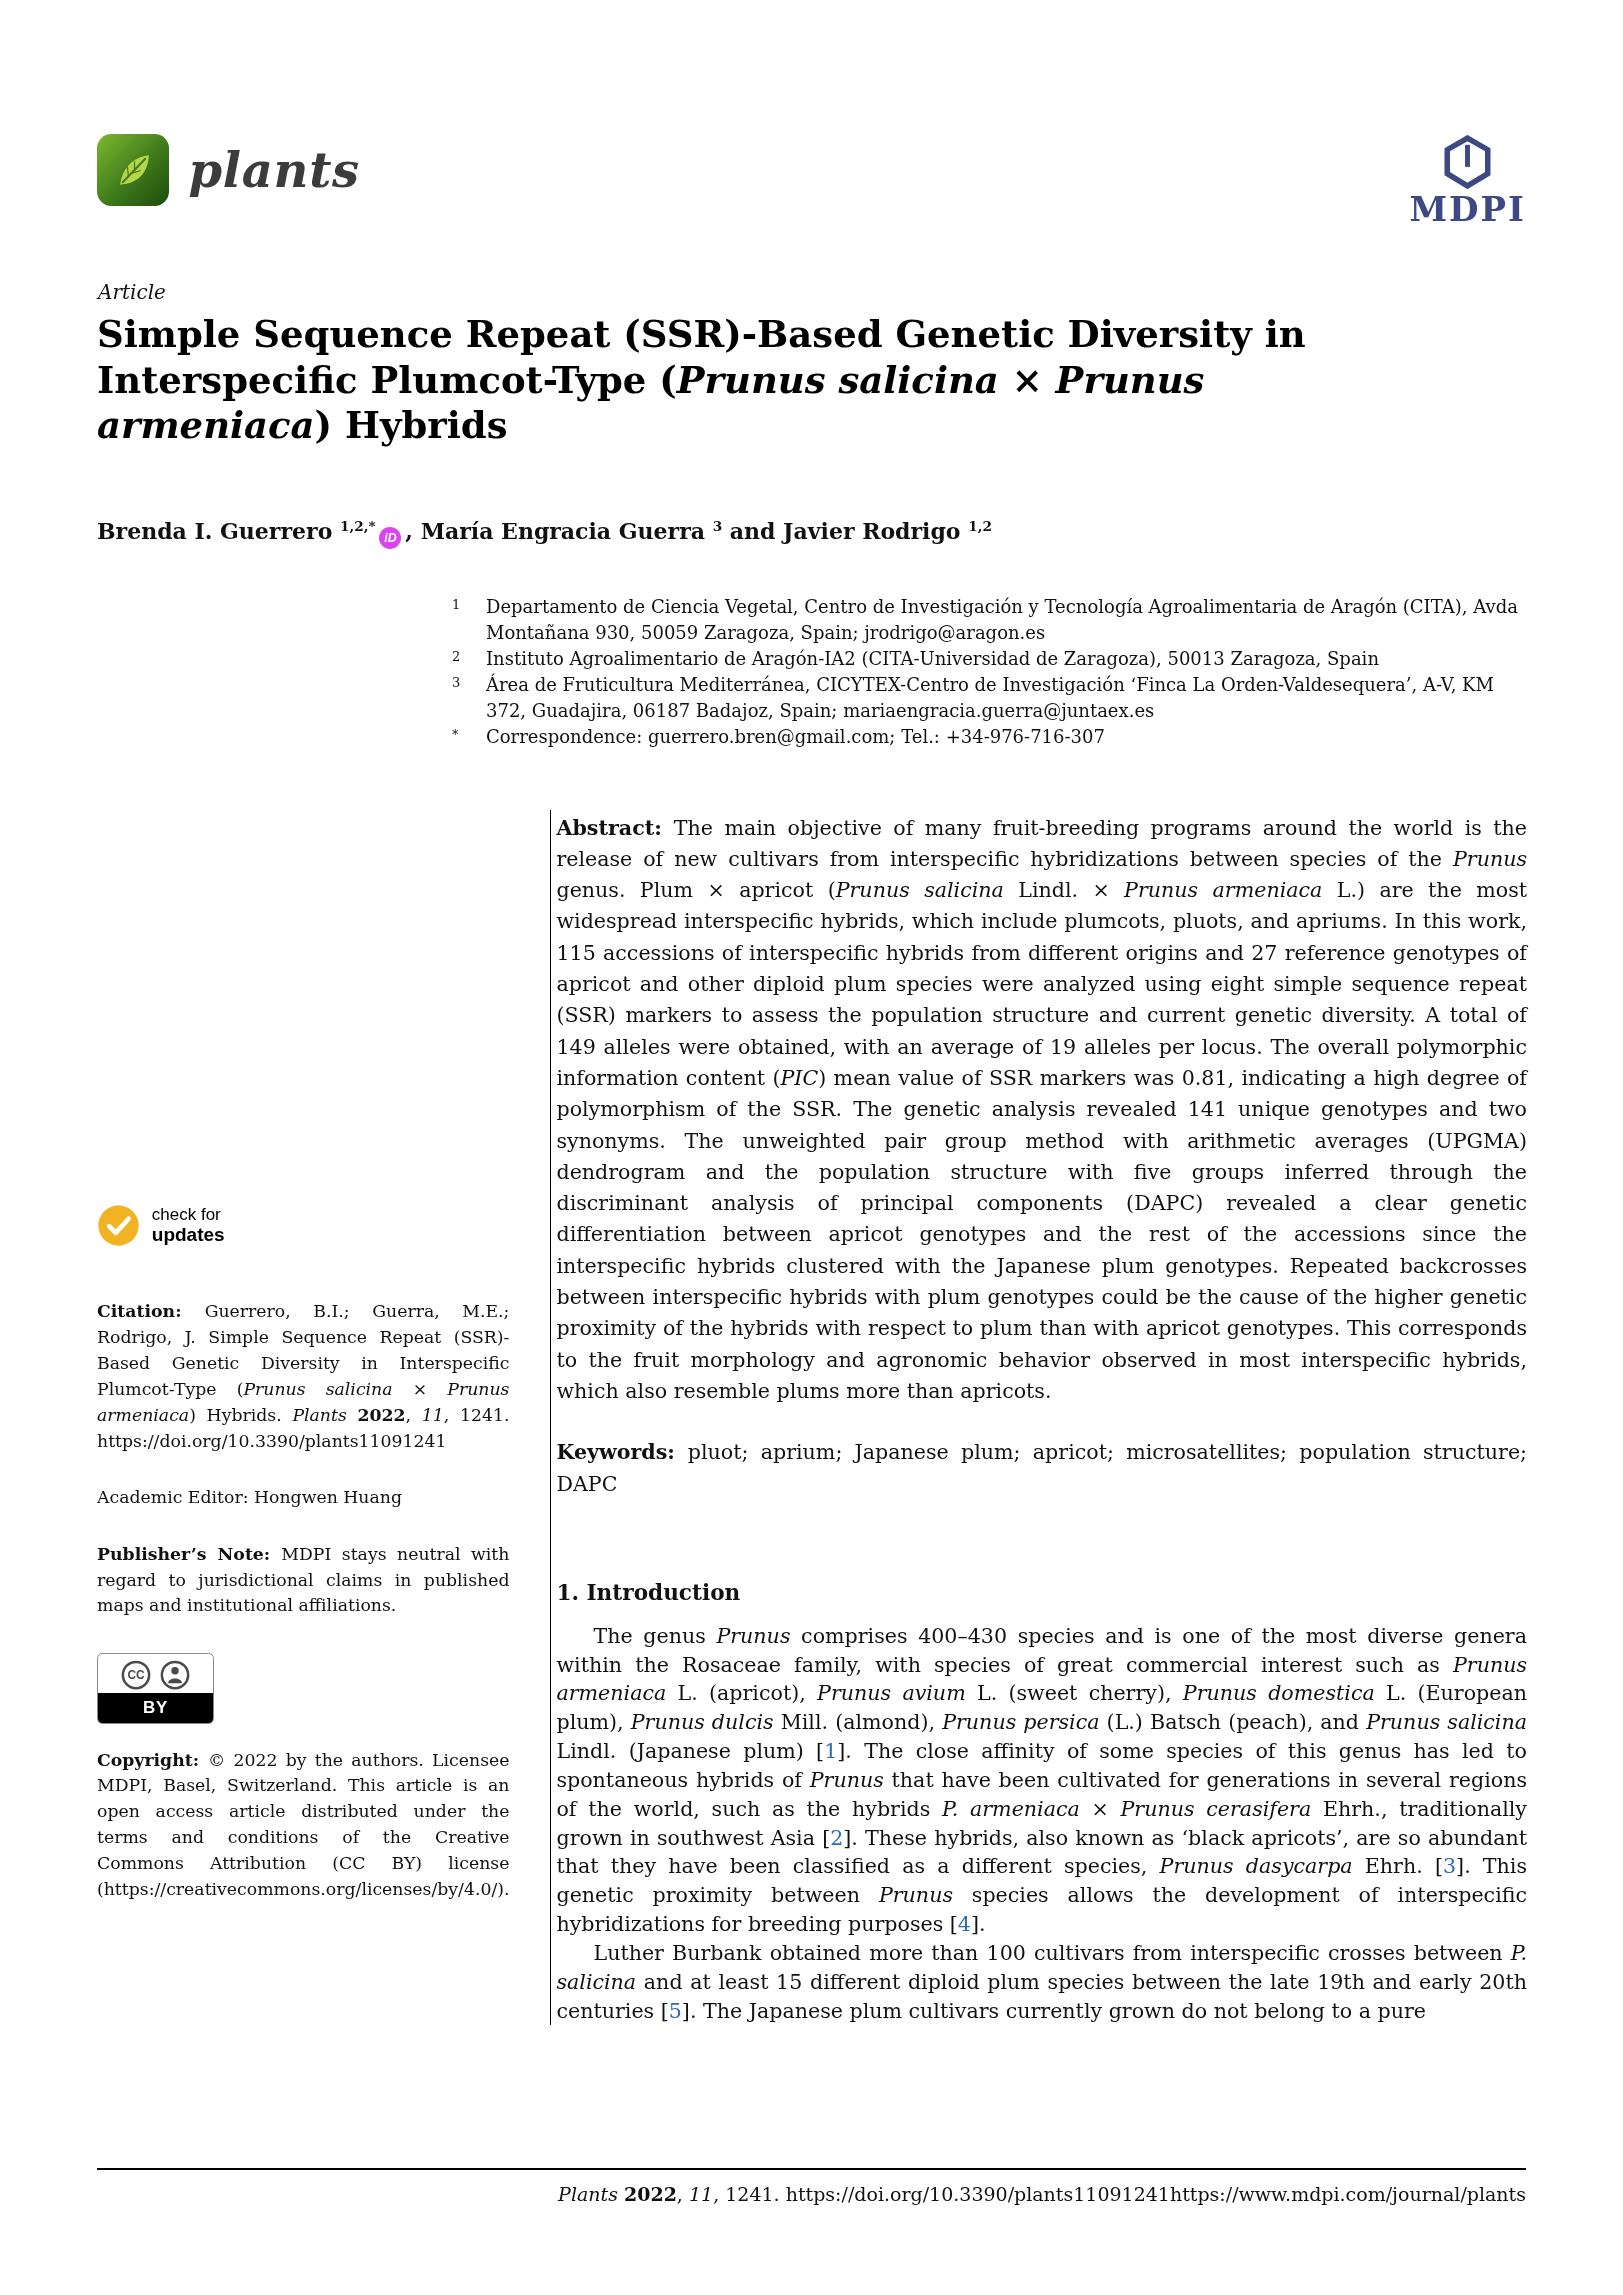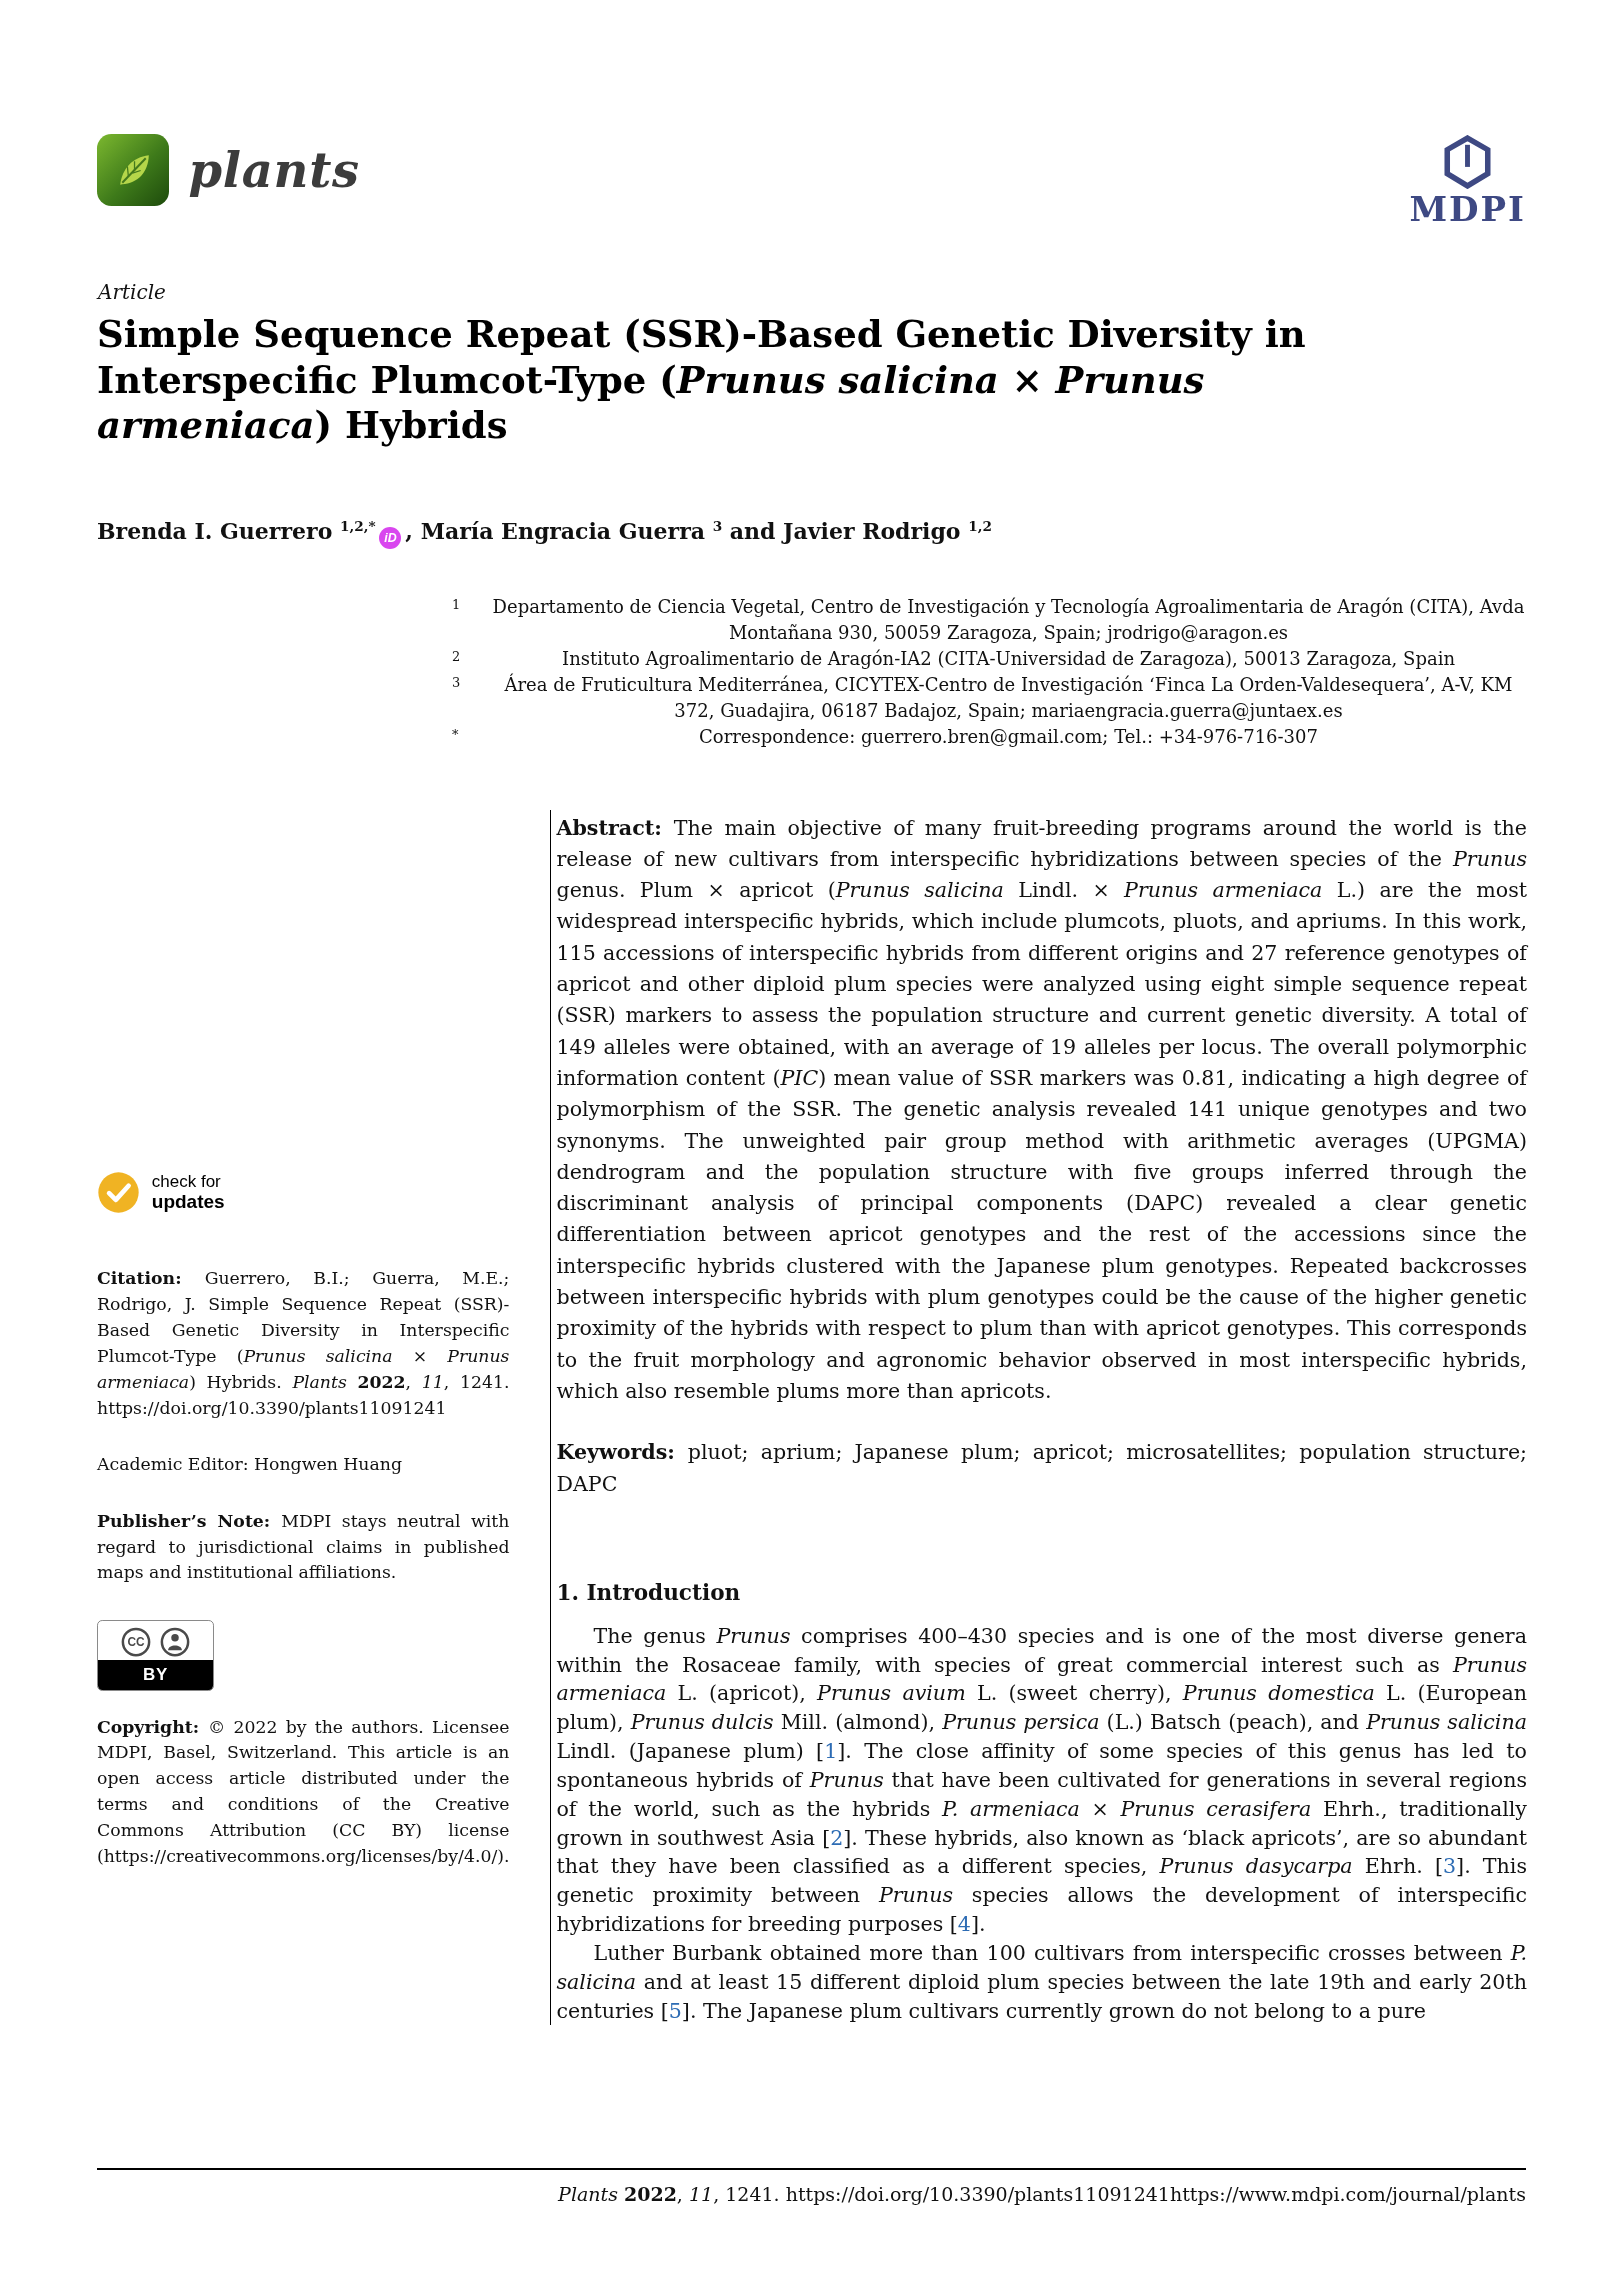--- a/index.html
+++ b/index.html
@@ -22,27 +22,27 @@
   .article-type{position:absolute;left:98px;top:280px;font-size:20px;font-style:italic;}
   .title{position:absolute;left:97px;top:312px;width:1348px;margin:0;font-size:37px;line-height:1.23;font-weight:bold;color:#000;}
   .authors{position:absolute;left:97px;top:518px;font-size:22px;font-weight:bold;}
   .sup{vertical-align:super;font-size:0.62em;line-height:0;}
   .link{color:#2D6CB4;}
   .orcid-icon{display:inline-flex;align-items:center;justify-content:center;width:22px;height:22px;border-radius:50%;background:#d946ef;color:#fff;font-family:"Liberation Sans",sans-serif;font-size:12.4px;font-weight:bold;font-style:italic;vertical-align:-2.6px;margin:0 3.9px;}
   
   .affiliations{position:absolute;left:452px;top:594px;width:1079px;font-size:18px;line-height:1.44;}
   .affil-row{display:flex;}
   .affil-num{flex:0 0 34px;font-size:0.72em;padding-top:2px;}
-  .affil-text{flex:1;text-align:center;}
+  .affil-text{flex:1;}
   
   .two-col{position:absolute;left:97px;top:810px;width:1430px;display:flex;align-items:stretch;}
   .sidebar{flex:0 0 290px;padding-top:361px;font-size:17.3px;line-height:1.5;}
   .main-col{margin-left:41px;border-left:1.3px solid #000;padding-left:5px;width:1073px;box-sizing:content-box;}
   
-  .check-updates{display:flex;align-items:center;gap:11.8px;margin-bottom:52px;cursor:pointer;width:fit-content;font-family:"Liberation Sans",sans-serif;}
+  .check-updates{display:flex;align-items:center;gap:11.8px;margin-bottom:52px;cursor:pointer;width:fit-content;font-family:"Liberation Sans",sans-serif;margin-top:33px;}
   .check-text{line-height:1.12;font-size:17px;color:#000;}
   .cu-bold{font-weight:bold;font-size:19px;}
   .citation{text-align:justify;margin-bottom:30px;}
   .academic-editor{margin-bottom:31px;}
   .dates{margin-bottom:30px;}
   .publishers-note{text-align:justify;margin-bottom:34px;}
   .cc-badge{width:115px;border:1.3px solid #8a8a8a;border-radius:5.2px;overflow:hidden;margin-bottom:23.6px;cursor:pointer;background:#fff;}
   .cc-icons{display:flex;align-items:center;justify-content:center;gap:9.2px;padding:5.2px 0 3.9px 0;}
   .cc-bar{background:#000;color:#fff;font-family:"Liberation Sans",sans-serif;font-size:17px;font-weight:bold;text-align:center;padding:2px 0;letter-spacing:0.7px;}
   .copyright{text-align:justify;}

